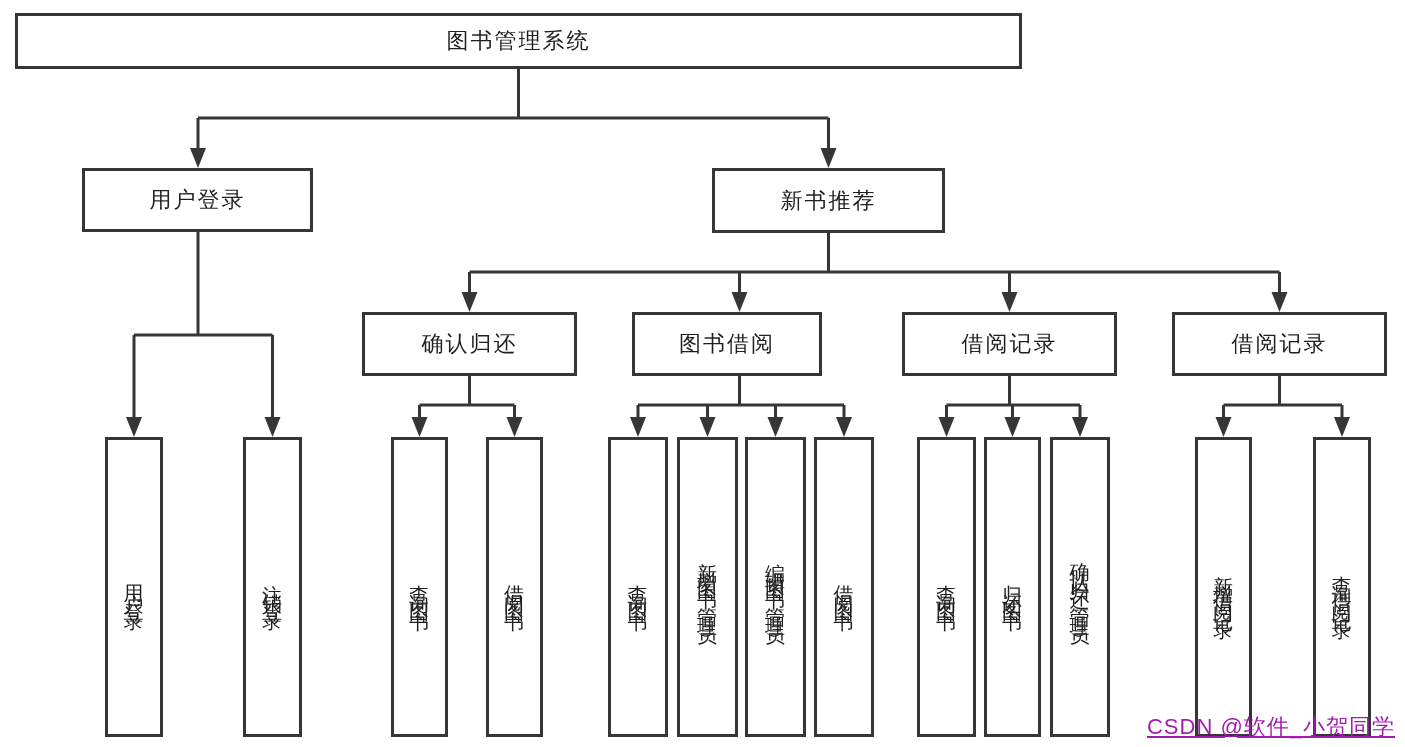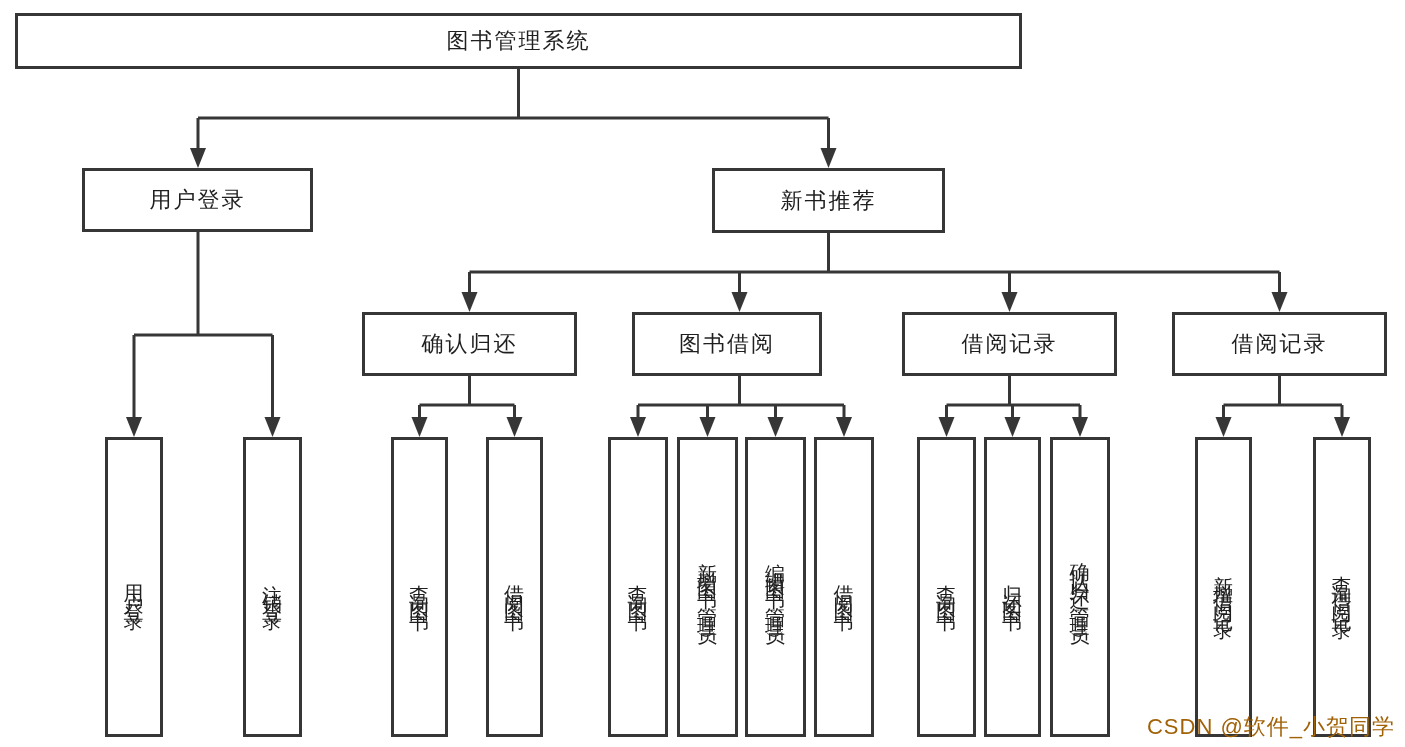--- a/index.html
+++ b/index.html
@@ -11,22 +11,22 @@
   .box{
     position:absolute;background:#ffffff;border:3px solid #363636;box-sizing:border-box;
     display:flex;align-items:center;justify-content:center;color:#1f1f1f;
   }
   .box.h .lbl{font-size:22px;letter-spacing:2px;white-space:nowrap;}
   .box.v .lbl{
     writing-mode:vertical-rl;text-orientation:mixed;
     font-size:20px;letter-spacing:9px;line-height:1;white-space:nowrap;
   }
   .watermark{
-    position:absolute;right:10px;bottom:5px;color:#a16207;font-size:22px;
-    letter-spacing:1px;white-space:nowrap;
+    position:absolute;right:10px;bottom:5px;color:#a21caf;font-size:22px;
+    letter-spacing:1px;white-space:nowrap;text-decoration:underline;
   }
 </style>
 </head>
 <body>
 
 <div id="canvas">
 
   <svg class="wires" width="1405" height="747" viewBox="0 0 1405 747">
     <path fill="none" stroke="#363636" stroke-width="3" d="
       M518.5 69 V118  M198 118 H828.5  M198 118 V151  M828.5 118 V151

